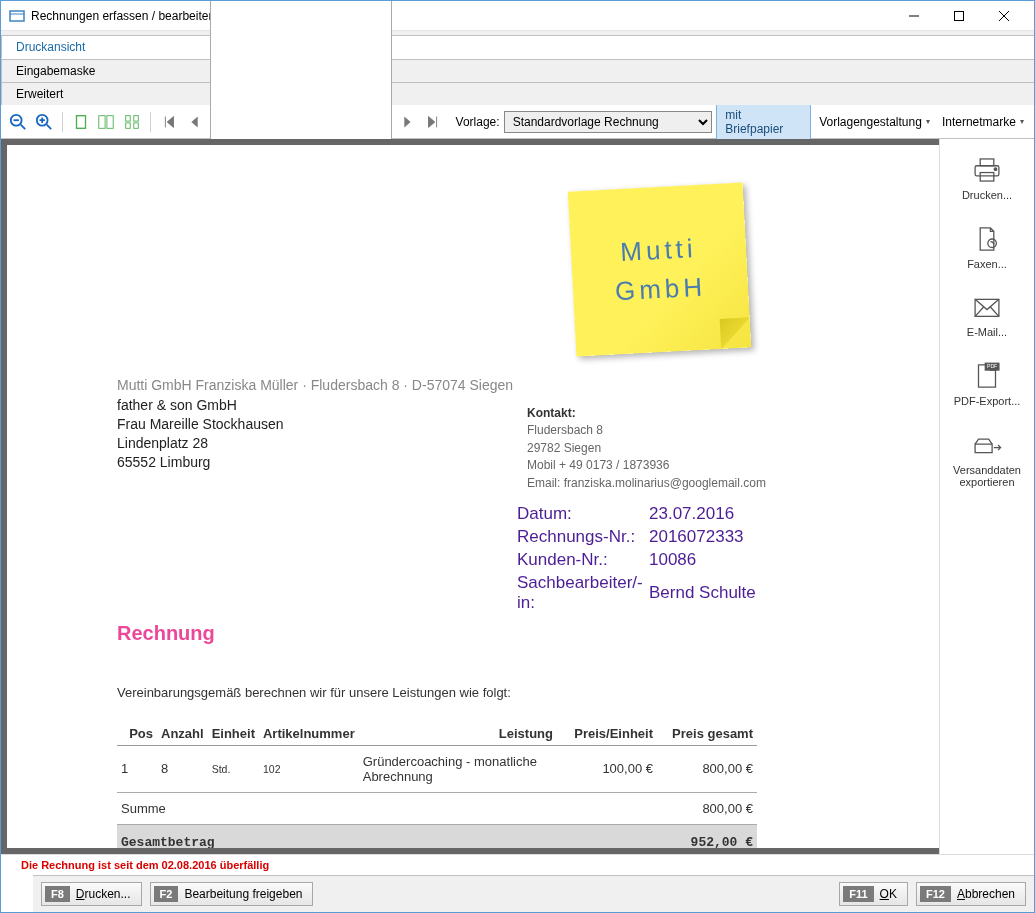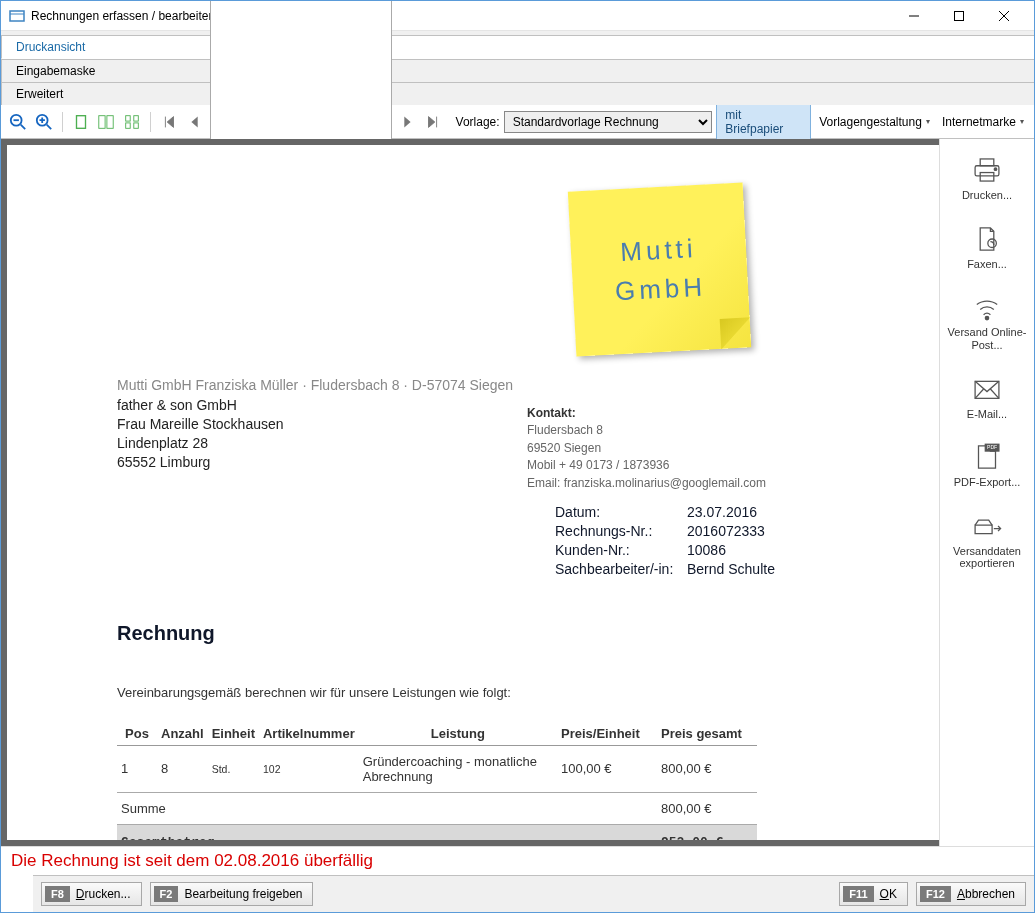--- a/index.html
+++ b/index.html
@@ -43,44 +43,44 @@
   
   
   .sticky { position: absolute; top: 30px; right: 100px; width: 175px; height: 165px; background: linear-gradient(135deg, #fff15a 60%, #f5e440 100%); transform: rotate(-3deg); box-shadow: 3px 3px 6px rgba(0,0,0,0.3); display: flex; align-items: center; justify-content: center; }
   .sticky::after { content:""; position:absolute; bottom:0; right:0; width:30px; height:30px; background: linear-gradient(315deg, transparent 48%, #e8d830 50%, #d8c820 100%); }
   .sticky-text { font-family: Arial; font-size: 26px; color: #4a7daf; letter-spacing: 4px; text-align: center; line-height: 1.5; transform: rotate(0deg); }
   
   .sender-line { font-size: 14px; color: #888; margin-top: 190px; margin-bottom: 3px; }
   .addr { font-size: 14px; color: #222; line-height: 1.35; margin-bottom: 30px; }
   .kontakt-block { position: absolute; top: 248px; left: 500px; font-size: 12px; color: #666; line-height: 1.45; }
   .kontakt-block b { color: #333; }
-  .meta-block { position: absolute; top: 345px; left: 526px; font-size: 14px; color: #0f172a; }
+  .meta-block { position: absolute; top: 345px; left: 488px; font-size: 17px; color: #4c1d95; }
   .meta-block table td { padding: 0 0 1px 0; }
   .meta-block table td:first-child { width: 130px; }
   
-  .doc-title { font-size: 20px; font-weight: bold; color: #0f172a; margin-top: 150px; margin-bottom: 40px; }
+  .doc-title { font-size: 20px; font-weight: bold; color: #ec4899; margin-top: 150px; margin-bottom: 40px; }
   .intro { font-size: 13px; color: #333; margin-bottom: 22px; }
   
   table.items { width: 100%; border-collapse: collapse; font-size: 13px; color: #333; }
-  table.items th { text-align: center; font-weight: bold; padding: 4px 4px; border-bottom: 1px solid #999; }
-  table.items th.r, table.items td.r { text-align: left; }
+  table.items th { text-align: right; font-weight: bold; padding: 4px 4px; border-bottom: 1px solid #999; }
+  table.items th.r, table.items td.r { text-align: right; }
   table.items td { padding: 8px 4px; }
   table.items tr.line-sep td { border-bottom: 1px solid #aaa; }
   table.items tr.sum td { padding: 8px 4px; border-top: none; }
   table.items tr.total td { background: #d9d9d9; font-weight: bold; padding: 10px 4px; font-family: Liberation Mono, monospace; }
   .small { font-size: 10.5px; }
   
   
   .sidebar { width: 95px; background: #fff; border-left: 1px solid #ddd; display: flex; flex-direction: column; align-items: center; padding: 10px 2px; gap: 6px; }
   .side-item { width: 100%; display: flex; flex-direction: column; align-items: center; gap: 4px; padding: 6px 0 10px; cursor: pointer; }
   .side-item svg { width: 34px; height: 30px; stroke: #555; fill: none; stroke-width: 1.5; }
   .side-item span { font-size: 11px; color: #333; text-align: center; line-height: 1.15; }
   
   
-  .warnbar { padding: 4px 10px; color: #d90000; font-weight: normal; font-size: 17px; background: #fff; border-top: 1px solid #ddd; }
+  .warnbar { padding: 4px 20px; color: #d90000; font-weight: bold; font-size: 11px; background: #fff; border-top: 1px solid #ddd; }
   .btnbar { display: flex; align-items: center; padding: 6px 8px; gap: 8px; background: #f0f0f0; border-top: 1px solid #c0c0c0; margin-left: 32px; }
   .btnbar .spacer { flex: 1; }
   .btn { display: flex; align-items: center; gap: 6px; padding: 3px 10px 3px 3px; border: 1px solid #a8a8a8; background: linear-gradient(#fafafa,#e6e6e6); cursor: pointer; font-size: 12px; }
   .btn .key { background: #7a7a7a; color: #fff; padding: 2px 6px; font-size: 11px; font-weight: bold; }
   .btn .lbl u { text-decoration: underline; }
 </style>
 </head>
 <body>
 
 <div class="titlebar">
@@ -194,21 +194,21 @@
         <div class="sender-line">Mutti GmbH Franziska Müller · Fludersbach 8 · D-57074 Siegen</div>
         <div class="addr">
           <div>father &amp; son GmbH</div>
           <div>Frau Mareille Stockhausen</div>
           <div>Lindenplatz 28</div>
           <div>65552 Limburg</div>
         </div>
         <div class="kontakt-block">
           <b>Kontakt:</b><br>
           <span>Fludersbach 8</span><br>
-          <span>69520 Siegen</span><br>
+          <span>29782 Siegen</span><br>
           <span>Mobil + 49 0173 / 1873936</span><br>
           <span>Email: franziska.molinarius@googlemail.com</span>
         </div>
         <div class="meta-block">
           <table>
             <tbody>
                 <tr>
                   <td>Datum:</td>
                   <td>23.07.2016</td>
                 </tr>
@@ -280,29 +280,20 @@
       <svg viewBox="0 0 40 34">
           <path d="M12 4 H24 L28 8 V30 H12 Z"></path>
           <path d="M24 4 V8 H28"></path>
           <circle cx="26" cy="22" r="5"></circle>
           <path d="M24 20 a4 4 0 0 1 4 4"></path>
         </svg>
       <span>Faxen...</span>
     </div>
     <div class="side-item">
       <svg viewBox="0 0 40 34">
-          <path d="M8 14 a20 20 0 0 1 24 0"></path>
-          <path d="M12 20 a12 12 0 0 1 16 0"></path>
-          <path d="M16 26 a6 6 0 0 1 8 0"></path>
-          <circle cx="20" cy="30" r="2" fill="#555"></circle>
-        </svg>
-      <span>Versand Online-Post...</span>
-    </div>
-    <div class="side-item">
-      <svg viewBox="0 0 40 34">
           <rect x="6" y="8" width="28" height="20"></rect>
           <path d="M6 8 L20 20 L34 8"></path>
           <path d="M6 28 L16 17 M34 28 L24 17"></path>
         </svg>
       <span>E-Mail...</span>
     </div>
     <div class="side-item">
       <svg viewBox="0 0 40 34">
           <path d="M10 4 H24 L30 10 V30 H10 Z"></path>
           <path d="M24 4 V10 H30"></path>

